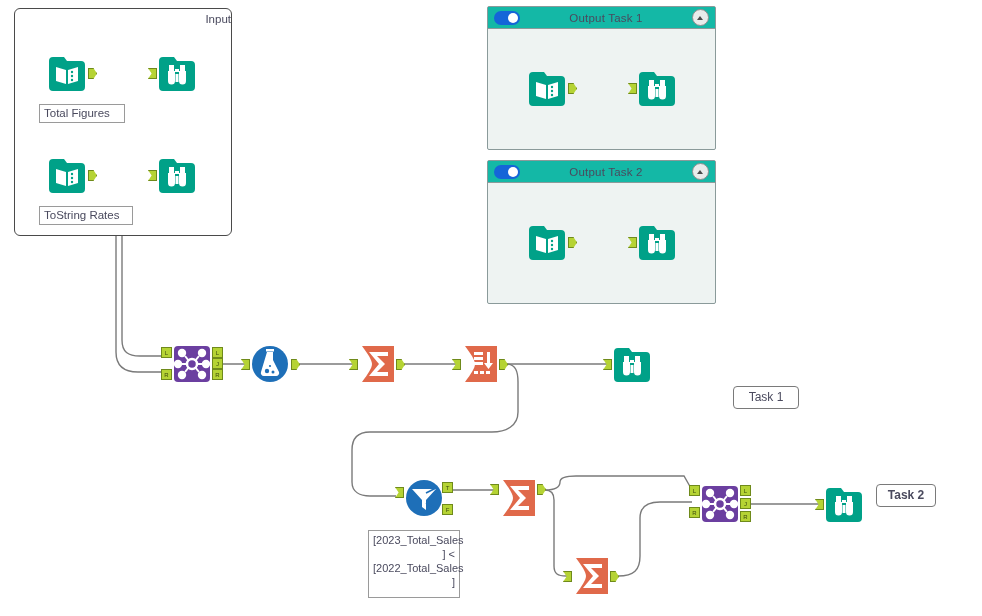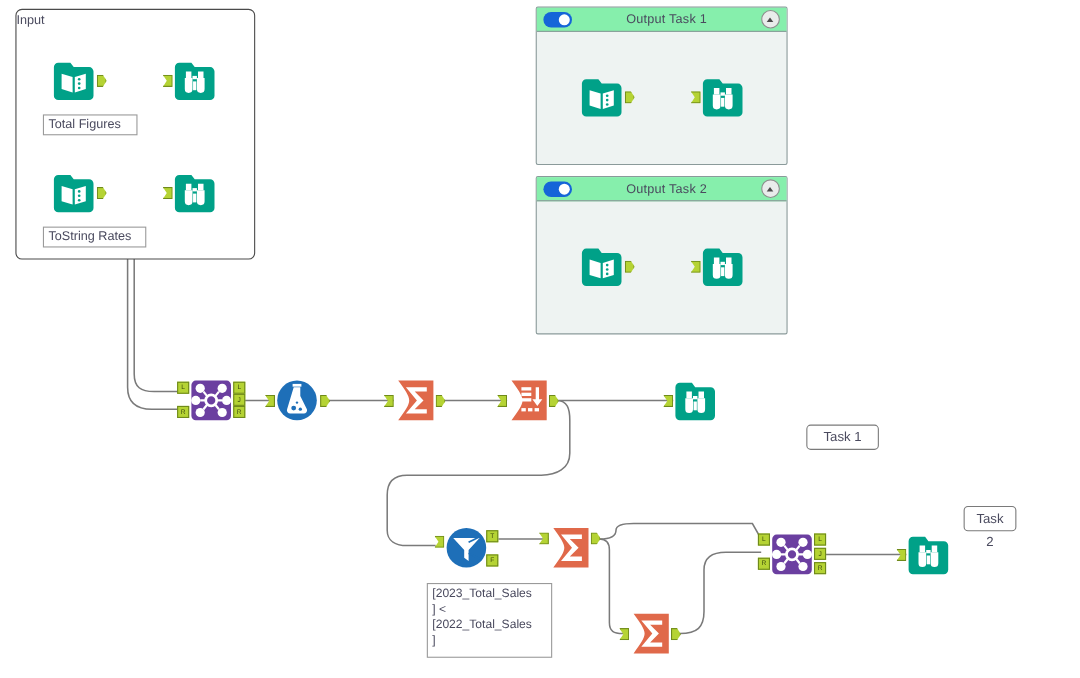--- a/index.html
+++ b/index.html
@@ -44,39 +44,39 @@
   }
   .container-plain {
     background: #ffffff;
     border: 1px solid #4a4a4a;
     border-radius: 6px;
   }
   .container-header {
     height: 22px;
     box-sizing: border-box;
     border-bottom: 1px solid #8a9a9a;
-    background: #86efac;
+    background: #14b8a6;
     display: flex;
     align-items: center;
     padding: 0 6px;
     position: relative;
   }
   .container-title {
     flex: 1;
     text-align: center;
     font-size: 11.5px;
     color: #4a4a5e;
     letter-spacing: 0.2px;
   }
   .plain-title {
     position: absolute;
     top: 4px;
     left: 0;
     width: 100%;
-    text-align: left;
+    text-align: right;
     font-size: 11.5px;
     color: #4a4a5e;
   }
   
   .toggle {
     width: 26px;
     height: 14px;
     border-radius: 7px;
     background: #1565d8;
     position: relative;
@@ -486,22 +486,22 @@
       <rect x="18" y="16" width="4" height="3" fill="#ffffff"></rect>
       <rect x="18.5" y="21" width="3" height="8" fill="#ffffff"></rect>
     </svg>
   </div>
 
   <div class="label-box" style="left:39px; top:104px; width:86px; height:19px;">Total Figures</div>
 
   <div class="label-box" style="left:39px; top:206px; width:94px; height:19px;">ToString Rates</div>
 
 
-  <div class="anno" style="left:388px; top:530px; width:114px; height:68px;">[2023_Total_Sales
+  <div class="anno" style="left:368px; top:530px; width:92px; height:68px;text-align:right;">[2023_Total_Sales
 ] &lt;
 [2022_Total_Sales
 ]</div>
 
   <div class="task-box" style="left:733px; top:386px; width:66px; height:23px;">Task 1</div>
 
-  <div class="task-box" style="left:876px; top:460px; width:48px; height:23px;">Task 2</div>
+  <div class="task-box" style="left:876px; top:484px; width:60px; height:23px;font-weight:bold;">Task 2</div>
 
 </div>
 
 </body></html>

